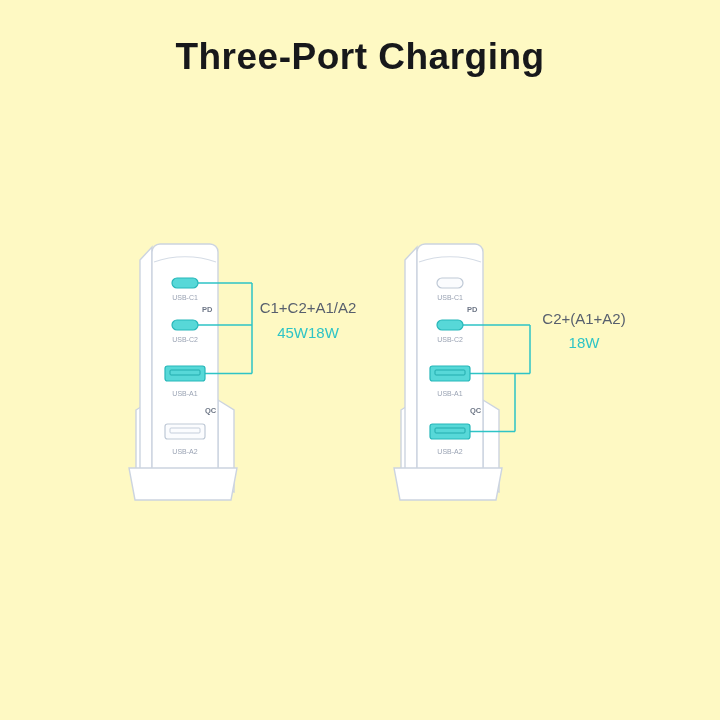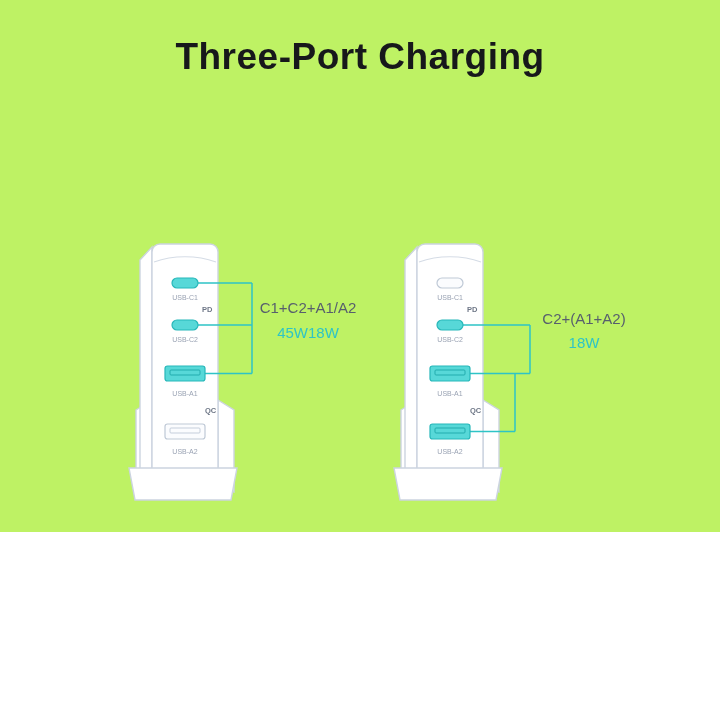--- a/index.html
+++ b/index.html
@@ -1,17 +1,17 @@
 <!DOCTYPE html>
 <html><head>
 <meta charset="utf-8">
 <style>
   html,body{margin:0;padding:0;background:#ffffff;}
   body{width:720px;height:720px;overflow:hidden;font-family:"Liberation Sans",sans-serif;}
-  .canvas{position:relative;width:720px;height:532px;background:#bef264;text-decoration:underline;}
+  .canvas{position:relative;width:720px;height:720px;background:#fef9c3;text-decoration:underline;}
   .title{position:absolute;top:36px;left:0;width:720px;text-align:center;
          font-size:37px;font-weight:700;color:#17181b;letter-spacing:.5px;margin:0;}
   svg.diagram{position:absolute;top:0;left:0;}
   .outline{fill:#ffffff;stroke:#ccd4e0;stroke-width:1.4;}
   .outline-thin{fill:none;stroke:#d5dce6;stroke-width:1.1;}
   .port-active{fill:#57d8d8;stroke:#27b7b9;stroke-width:1.2;}
   .port-inactive{fill:#fbfcfe;stroke:#bfc9d6;stroke-width:1.2;}
   .inner-active{fill:none;stroke:#23acae;stroke-width:1;}
   .inner-inactive{fill:none;stroke:#c5cedb;stroke-width:1;}
   .port-label{font-size:7px;fill:#99a2b3;text-anchor:middle;}

